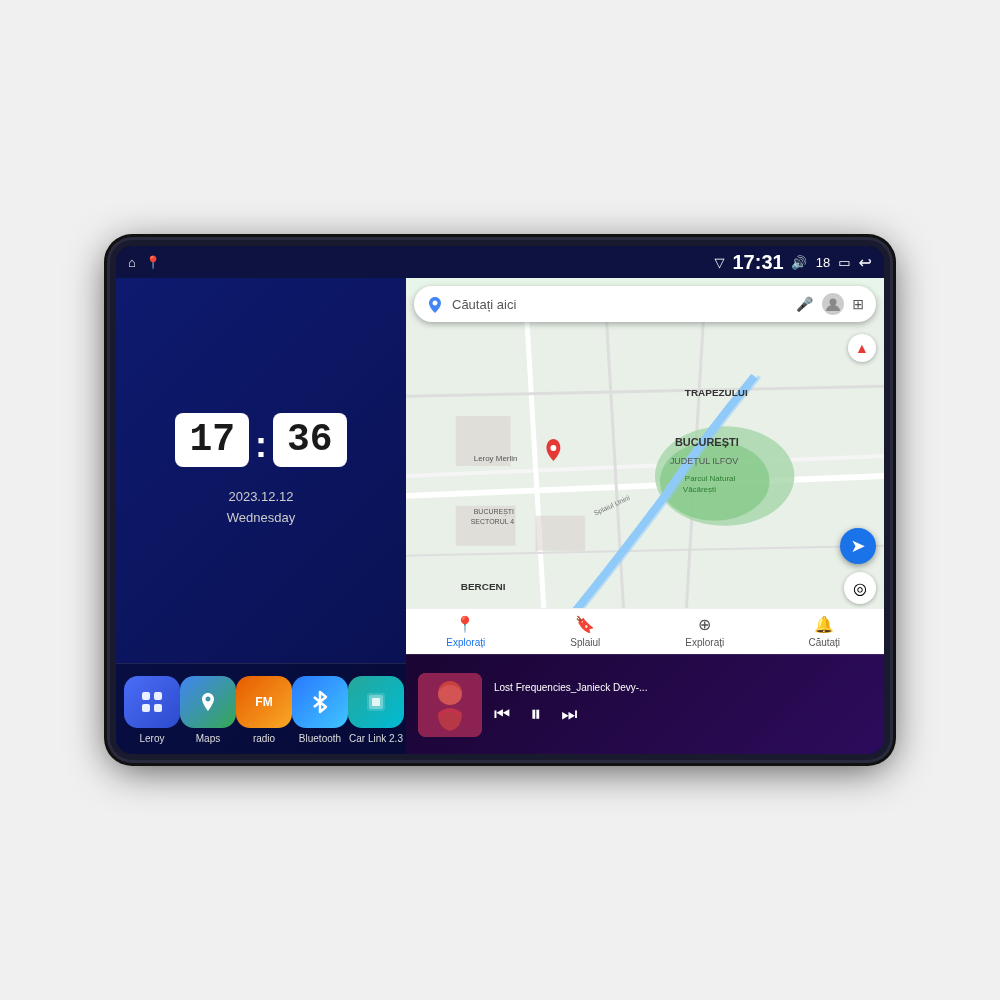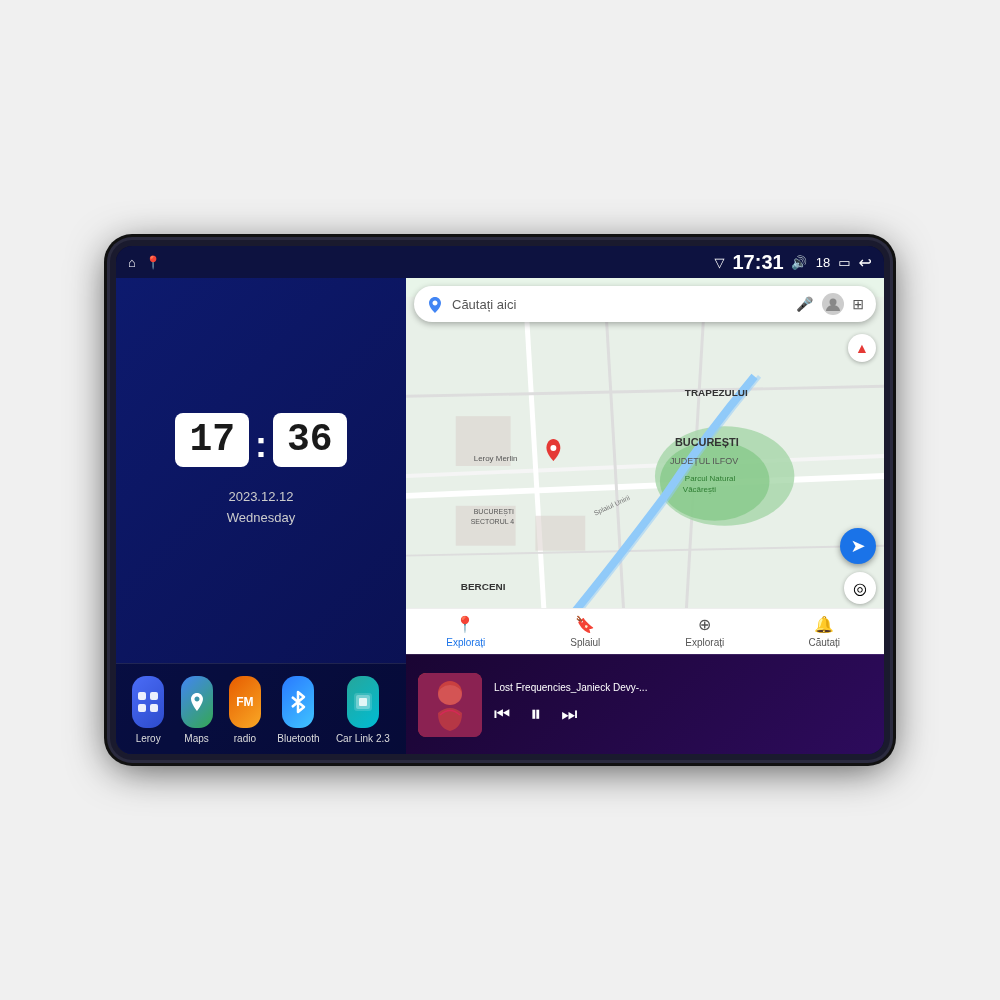--- a/index.html
+++ b/index.html
@@ -140,21 +140,21 @@
 
     .app-item {
       display: flex;
       flex-direction: column;
       align-items: center;
       gap: 5px;
       cursor: pointer;
     }
 
     .app-icon {
-      width: 32px;
+      width: 56px;
       height: 52px;
       border-radius: 14px;
       display: flex;
       align-items: center;
       justify-content: center;
       font-size: 22px;
     }
 
     .app-icon.apps-icon { background: linear-gradient(135deg, #4a6cf7, #2d4bcc); }
     .app-icon.maps-icon { background: linear-gradient(135deg, #4285f4, #34a853); }

